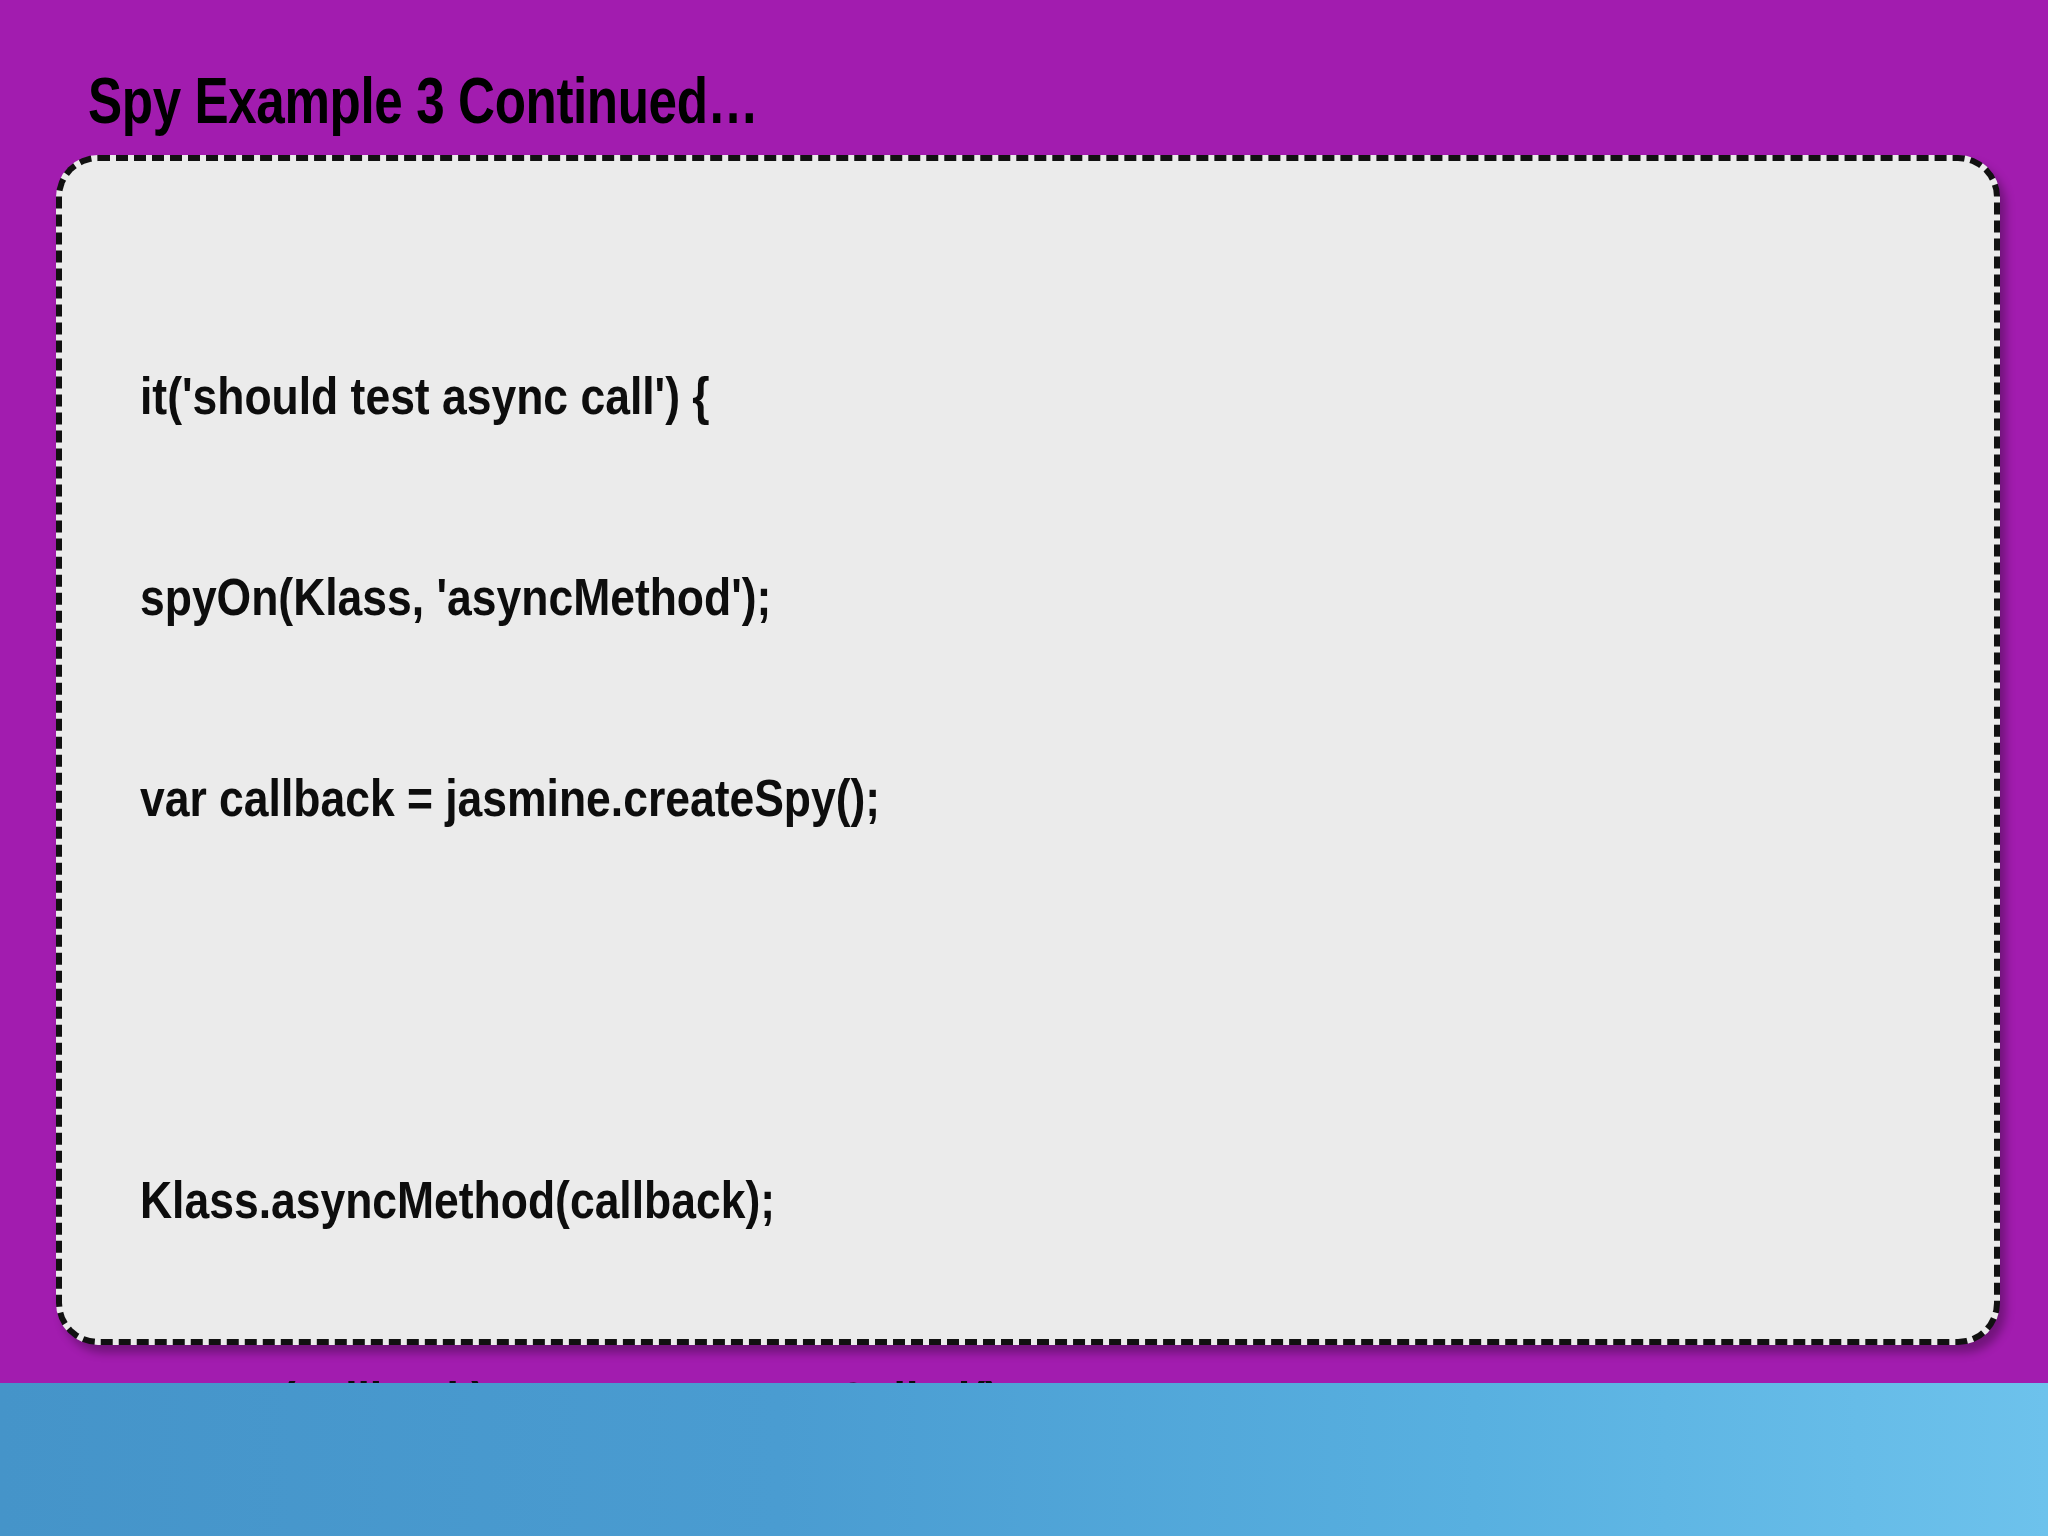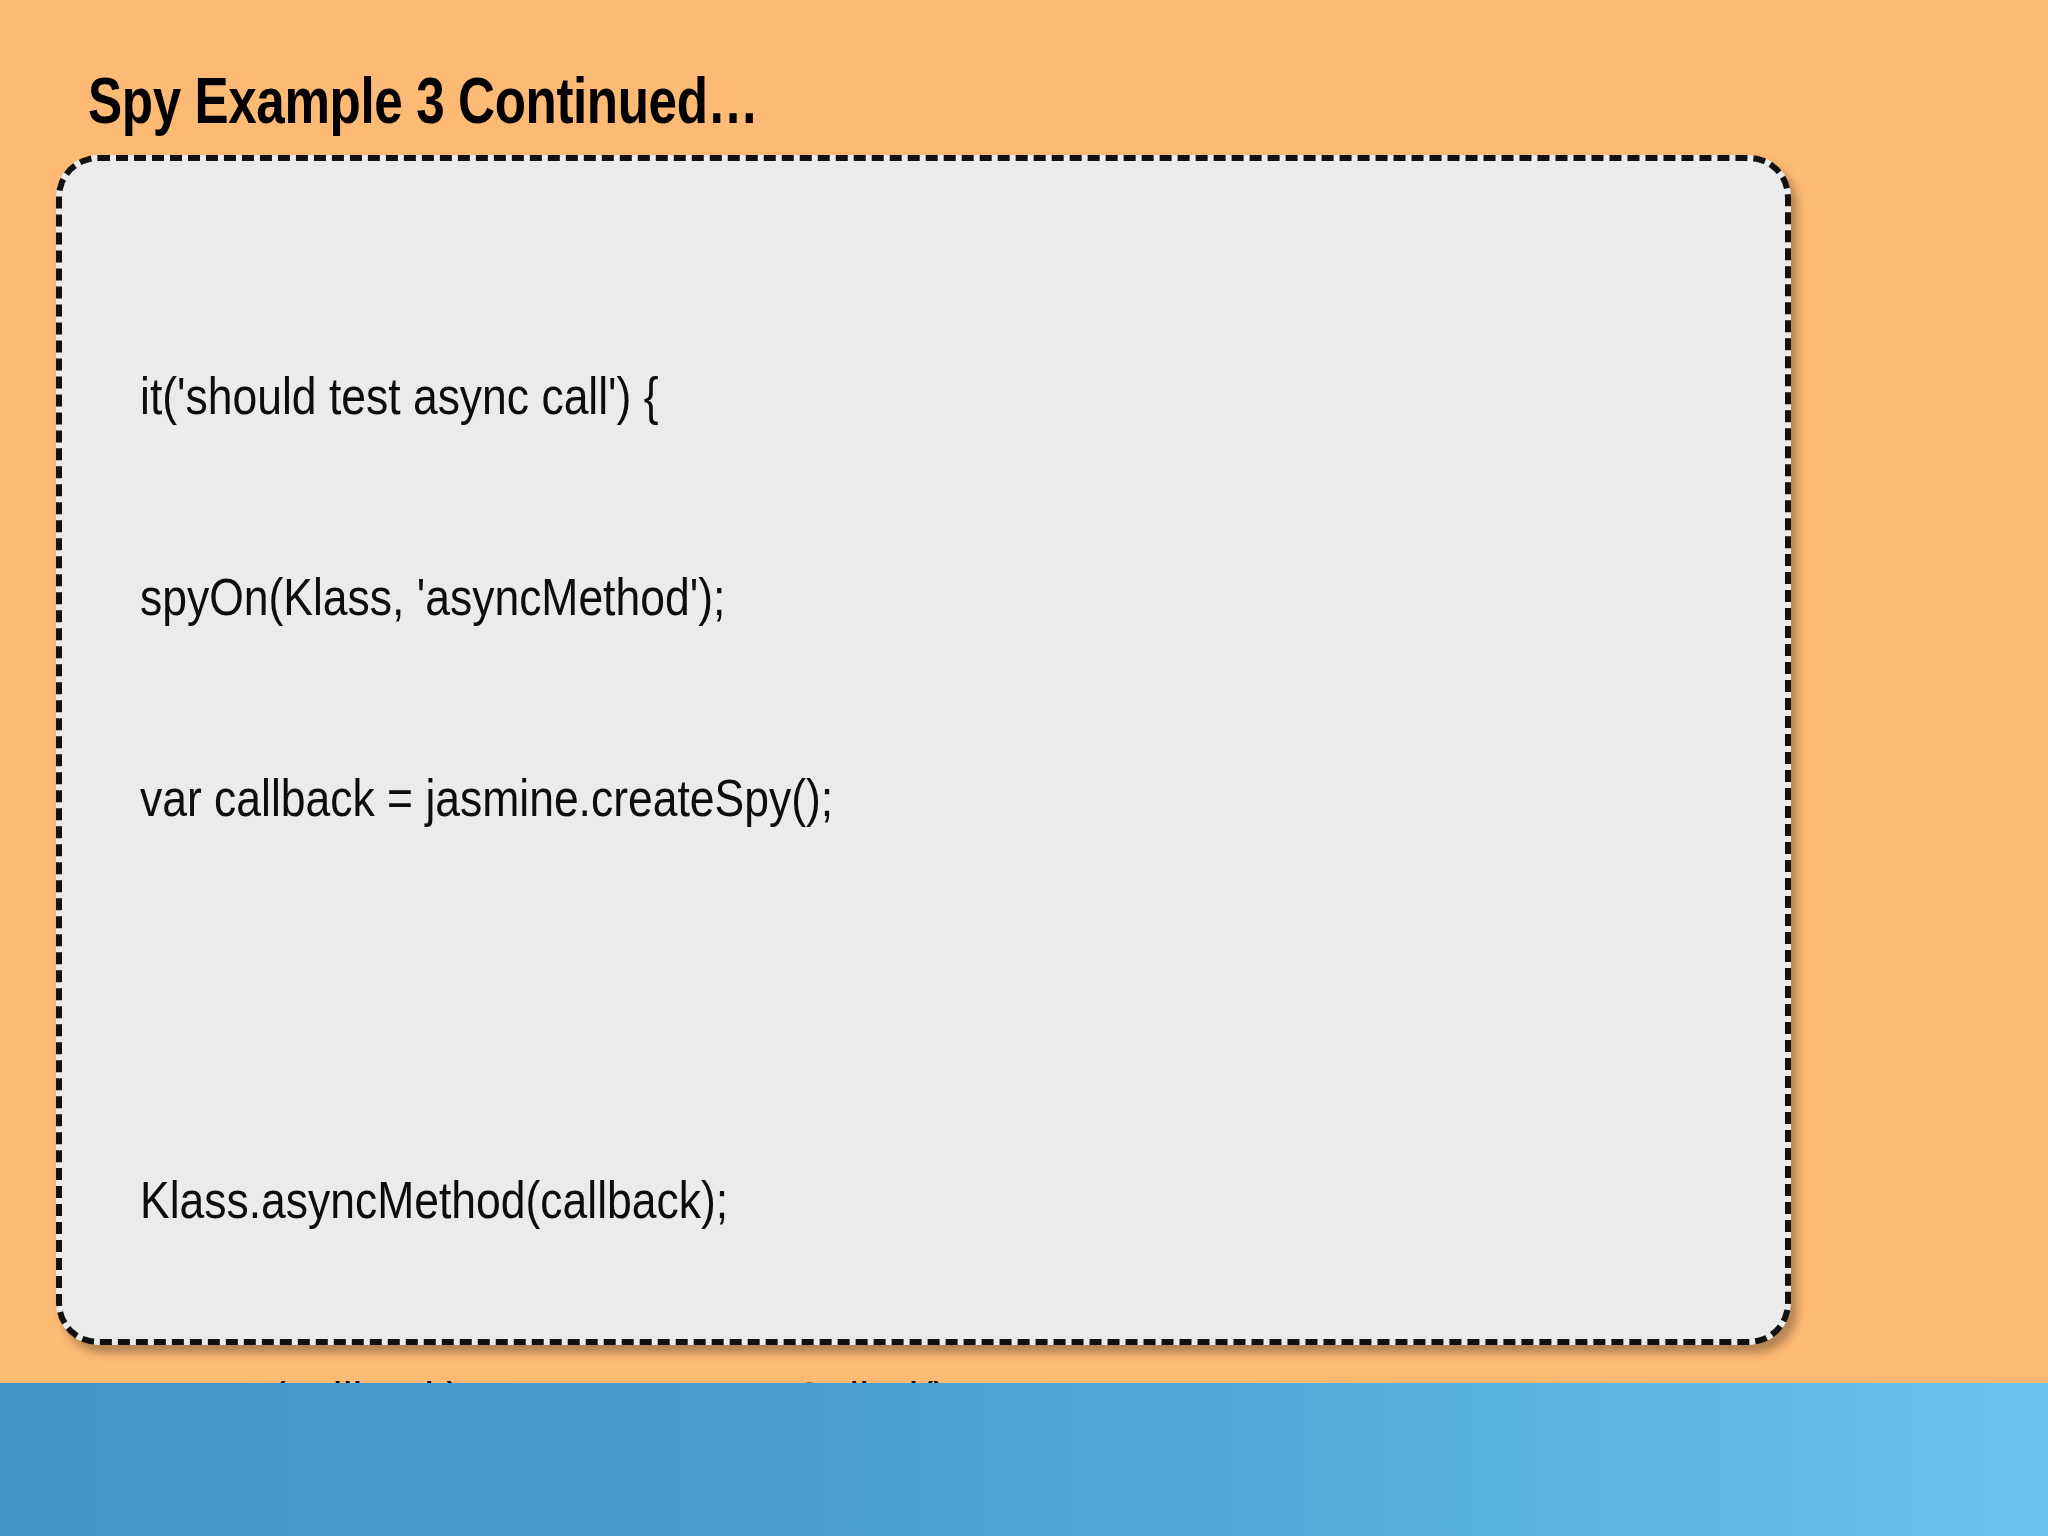--- a/index.html
+++ b/index.html
@@ -12,21 +12,21 @@
     height: 1536px;
     position: relative;
     overflow: hidden;
     font-family: "Liberation Sans", "DejaVu Sans", sans-serif;
   }
 
   
   .slide {
     position: absolute;
     inset: 0;
-    background: #fdba74;
+    background: #a21caf;
   }
 
   
   .slide-title {
     position: absolute;
     left: 88px;
     top: 68px;
     font-size: 64px;
     font-weight: bold;
     color: #000000;
@@ -35,27 +35,28 @@
     white-space: nowrap;
     transform: scaleX(0.80);
     transform-origin: left top;
   }
 
   
   .code-card {
     position: absolute;
     left: 56px;
     top: 155px;
-    width: 1735px;
+    width: 1944px;
     height: 1190px;
     box-sizing: border-box;
     background: #ebebeb;
     border: 6px dashed #111111;
     border-radius: 42px;
     box-shadow: 6px 8px 10px rgba(0, 0, 0, 0.30);
+    font-weight: bold;
   }
 
   .code-body {
     position: absolute;
     left: 78px;
     top: 68px;
     right: 40px;
     font-size: 52px;
     line-height: 67px;
     color: #0d0d0d;

